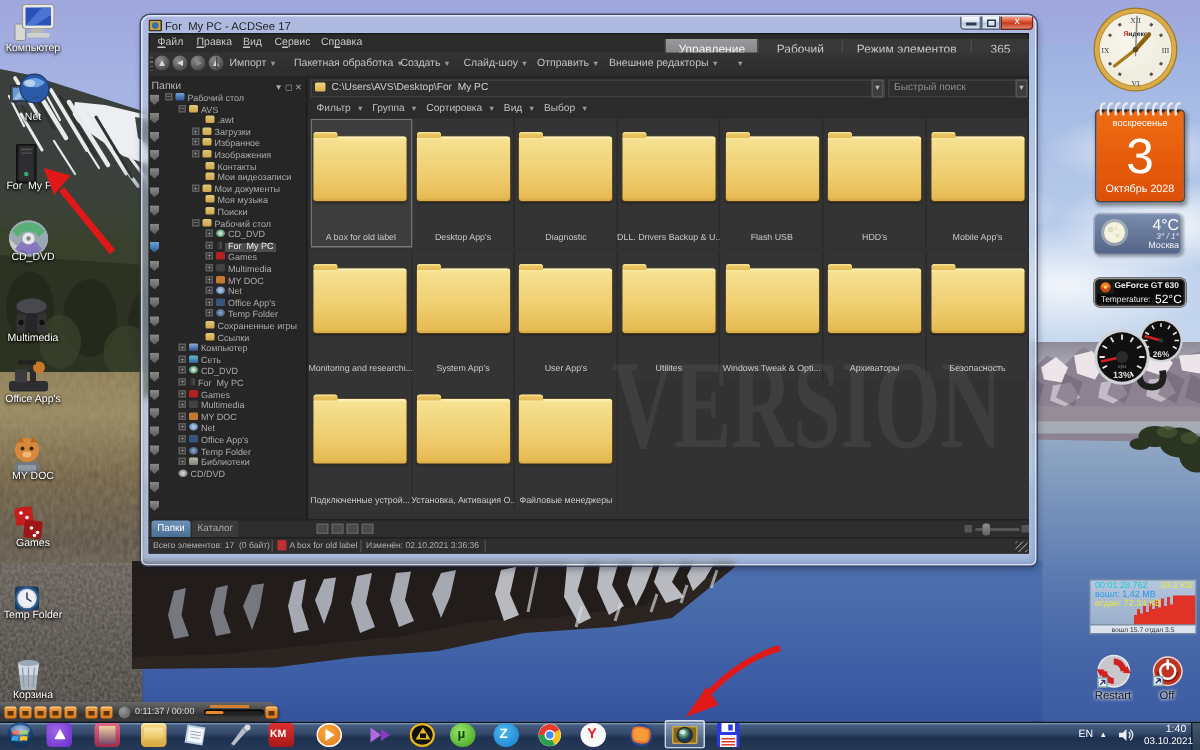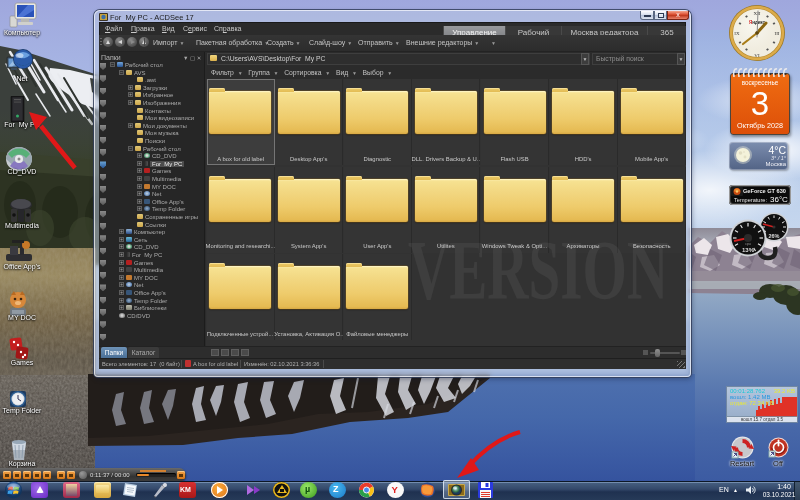--- a/index.html
+++ b/index.html
@@ -383,21 +383,21 @@
 
     <div class="abs" style="left:729px;top:185px;width:62px;height:20px;border-radius:4px;background:#0a0a0a;box-shadow:inset 0 0 0 1px #999, inset 0 0 0 2px #333;"></div>
     <svg class="abs" style="left:731px;top:187px" width="12" height="9" viewBox="0 0 12 9">
       <rect width="12" height="9" rx="1" fill="#1a1a1a"></rect>
       <circle cx="6" cy="4.5" r="3.5" fill="#c84a10"></circle>
       <path d="M3,4.5 A3,3 0 0 1 9,4.5" fill="#e8842a"></path>
       <circle cx="6" cy="4.5" r="1.2" fill="#f8c86a"></circle>
     </svg>
     <div class="abs" style="left:743px;top:188px;width:47px;font-size:5.6px;font-weight:bold;color:#f0f0f0;white-space:nowrap;">GeForce GT 630</div>
     <div class="abs" style="left:734px;top:196.5px;font-size:5.6px;color:#e8e8e8;">Temperature:</div>
-    <div class="abs" style="left:770px;top:194.5px;font-size:8px;color:#fff;">36°C</div>
+    <div class="abs" style="left:770px;top:194.5px;font-size:8px;color:#fff;">52°C</div>
 
     <svg class="abs" style="left:728px;top:207px" width="66" height="56" viewBox="0 0 66 56">
       <path d="M32,40 Q30,51 40,51 Q49,51 47,40" stroke="#1f1f1f" stroke-width="4.5" fill="none"></path>
       <circle cx="46" cy="20" r="14.5" fill="#cfd2d6"></circle>
       <circle cx="46" cy="20" r="13" fill="#101010"></circle>
       <g stroke="#e8e8e8" stroke-width="1">
         <line x1="46" y1="8.5" x2="46" y2="11"></line>
           <line x1="52" y1="10" x2="50.6" y2="12.4"></line>
           <line x1="56.5" y1="14.5" x2="54" y2="16"></line>
           <line x1="58" y1="20" x2="55" y2="20"></line>
@@ -481,21 +481,21 @@
     <div id="client">
 
       <div class="mn" style="left:6px;"><u>Ф</u>айл</div>
       <div class="mn" style="left:32px;"><u>П</u>равка</div>
       <div class="mn" style="left:63px;"><u>В</u>ид</div>
       <div class="mn" style="left:84px;">С<u>е</u>рвис</div>
       <div class="mn" style="left:115px;">Сп<u>р</u>авка</div>
 
       <div class="tab" style="left:344px;width:62px;background:linear-gradient(180deg,#98999c,#7c7e82);color:#f4f4f4;">Управление</div>
       <div class="tab" style="left:406px;width:56px;">Рабочий</div>
-      <div class="tab" style="left:462px;width:86px;">Москва редактора</div>
+      <div class="tab" style="left:462px;width:86px;">Режим элементов</div>
       <div class="tab" style="left:548px;width:39px;border-right:none;">365</div>
 
       <div style="position:absolute;left:0;top:13px;width:587px;height:17px;background:linear-gradient(180deg,#343434,#2c2c2c);border-bottom:1px solid #232323;"></div>
       <div style="position:absolute;left:1px;top:16px;width:2px;height:9px;background:repeating-linear-gradient(180deg,#666 0 1px,transparent 1px 3px);"></div>
       <div class="cbtn" style="left:4px;">
           <div style="position:absolute;left:2.5px;top:3px;width:0;height:0;border-left:2.5px solid transparent;border-right:2.5px solid transparent;border-bottom:4px solid #d8d8d8;"></div>
         </div>
       <div class="cbtn" style="left:16px;">
           <div style="position:absolute;left:2.5px;top:2.5px;width:0;height:0;border-top:2.5px solid transparent;border-bottom:2.5px solid transparent;border-right:4px solid #d8d8d8;"></div>
         </div>

